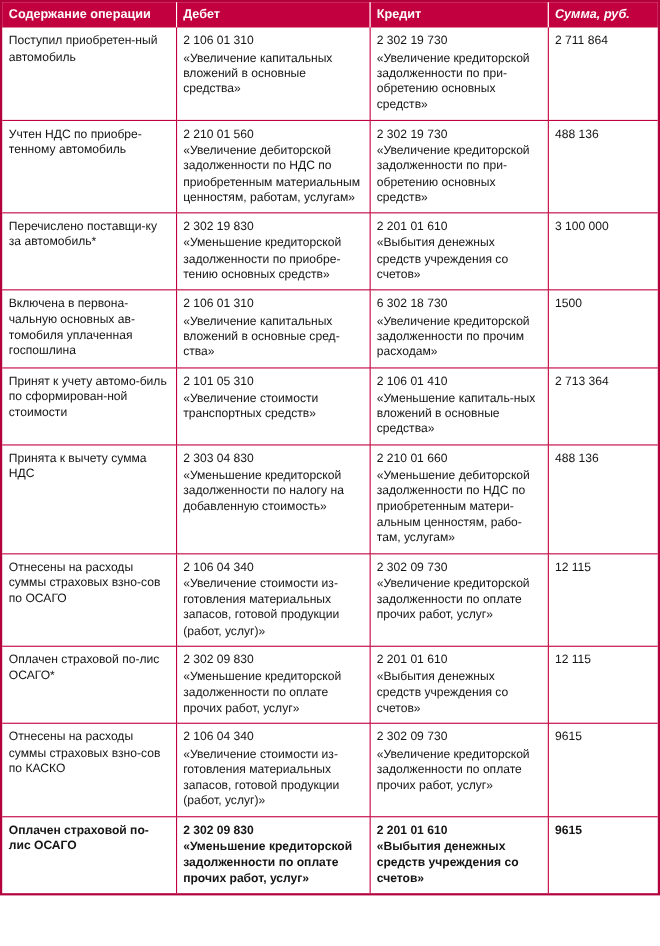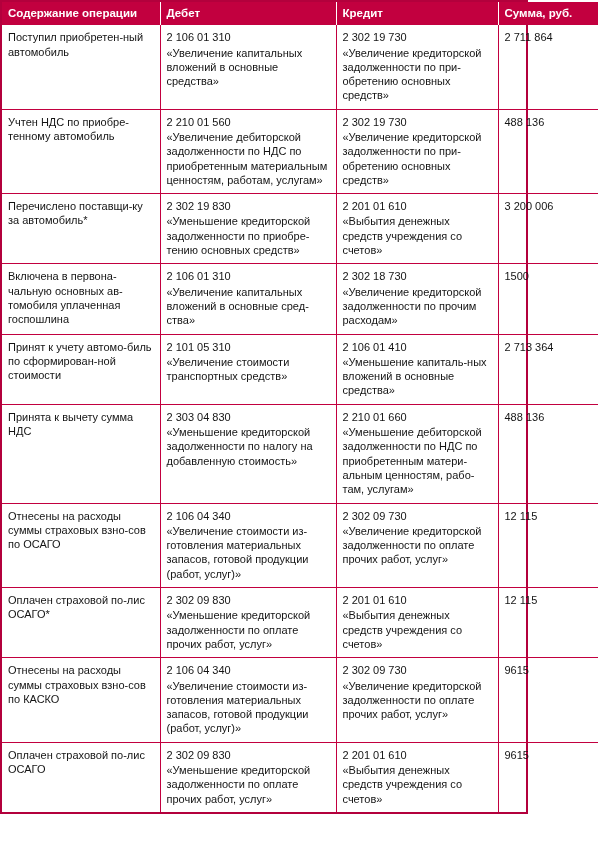--- a/index.html
+++ b/index.html
@@ -7,21 +7,21 @@
     padding: 0;
     background: #ffffff;
   }
   body {
     width: 600px;
     height: 860px;
     font-family: "Liberation Sans", sans-serif;
     color: #1a1a1a;
   }
   .table-wrap {
-    width: 528px;
+    width: 600px;
     box-sizing: border-box;
     border: 2px solid #b3003c;
     background: #ffffff;
   }
   table.acct {
     width: 100%;
     border-collapse: collapse;
     table-layout: fixed;
   }
   table.acct col.c1 { width: 158px; }
@@ -33,35 +33,35 @@
     background: #c2003f;
     color: #ffffff;
     font-size: 11.5px;
     font-weight: bold;
     text-align: left;
     padding: 5px 6px 5px 6px;
     border-right: 1px solid #ffffff;
     vertical-align: middle;
     line-height: 1.15;
   }
-  thead th:last-child { border-right: none; }
+  thead th:last-child { border-right: none; font-style: italic; }
 
   tbody td {
     font-size: 11px;
     line-height: 1.3;
     padding: 5px 6px 6px 6px;
     vertical-align: top;
     border-right: 1px solid #c2003f;
     border-bottom: 1px solid #c2003f;
     color: #141414;
     word-wrap: break-word;
     hyphens: manual;
   }
   tbody td:last-child { border-right: none; }
-  tbody tr:last-child td { border-bottom: none; }
+  tbody tr:last-child td { border-bottom: none; font-weight: bold; }
 
   .acct-code {
     display: block;
     margin-bottom: 1px;
   }
   .acct-name {
     display: block;
   }
   .sum {
     white-space: nowrap;
@@ -118,31 +118,31 @@
       <tr>
         <td>Перечислено поставщи-ку за автомобиль*</td>
         <td>
           <span class="acct-code">2 302 19 830</span>
           <span class="acct-name">«Уменьшение кредиторской задолженности по приобре-тению основных средств»</span>
         </td>
         <td>
           <span class="acct-code">2 201 01 610</span>
           <span class="acct-name">«Выбытия денежных средств учреждения со счетов»</span>
         </td>
-        <td class="sum">3 200 006</td>
+        <td class="sum">3 100 000</td>
       </tr>
 
       <tr>
         <td>Включена в первона-чальную основных ав-томобиля уплаченная госпошлина</td>
         <td>
           <span class="acct-code">2 106 01 310</span>
           <span class="acct-name">«Увеличение капитальных вложений в основные сред-ства»</span>
         </td>
         <td>
-          <span class="acct-code">2 302 18 730</span>
+          <span class="acct-code">6 302 18 730</span>
           <span class="acct-name">«Увеличение кредиторской задолженности по прочим расходам»</span>
         </td>
         <td class="sum">1500</td>
       </tr>
 
 
       <tr>
         <td>Принят к учету автомо-биль по сформирован-ной стоимости</td>
         <td>
           <span class="acct-code">2 101 05 310</span>

